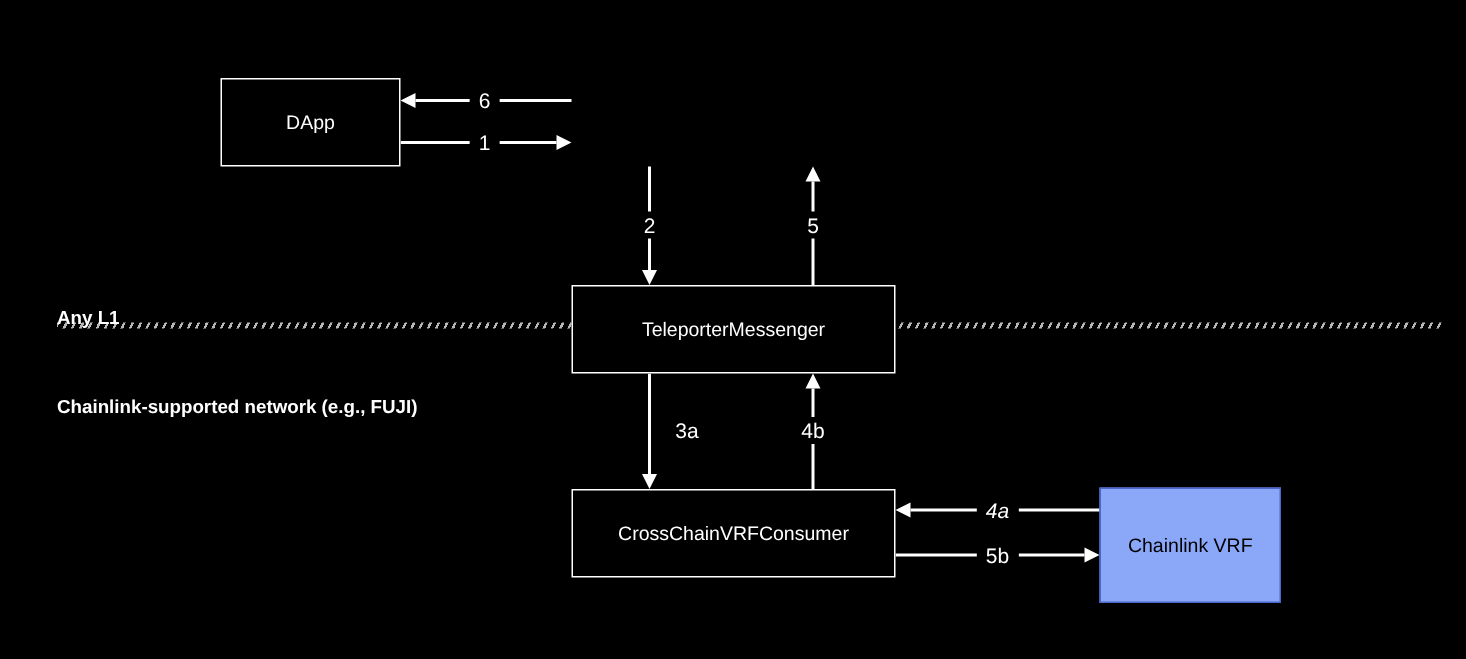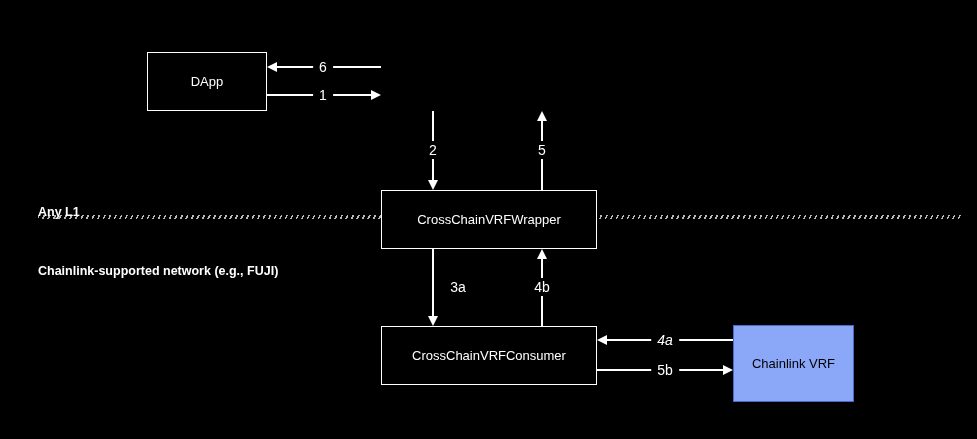--- a/index.html
+++ b/index.html
@@ -96,21 +96,21 @@
 </head>
 <body>
 
 <div class="canvas">
 
   <div class="region-label r-top">Any L1</div>
   <div class="divider"></div>
   <div class="region-label r-bottom">Chainlink-supported network (e.g., FUJI)</div>
 
   <div class="node n-dapp">DApp</div>
-  <div class="node n-teleporter">CrossChainVRFWrapper</div>
+  <div class="node n-teleporter">TeleporterMessenger</div>
   <div class="node n-wrapper">CrossChainVRFConsumer</div>
   <div class="node accent n-chainlink">Chainlink VRF</div>
 
   <div class="line h e6-line"></div>
   <div class="ah ah-left e6-head"></div>
   <div class="edge-label el-h e6-label">6</div>
 
   <div class="line h e1-line"></div>
   <div class="ah ah-right e1-head"></div>
   <div class="edge-label el-h e1-label">1</div>

